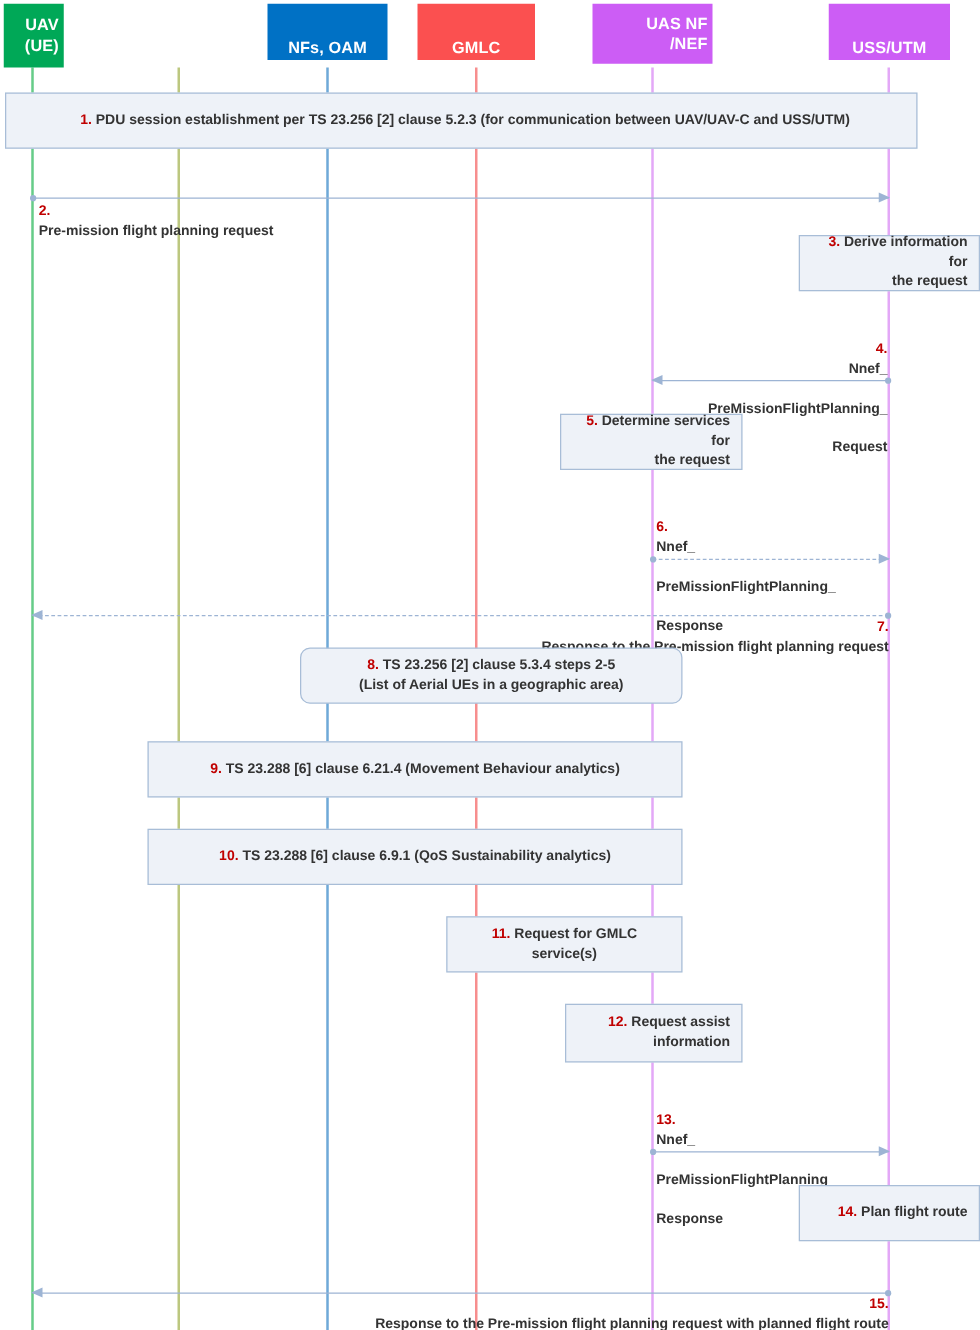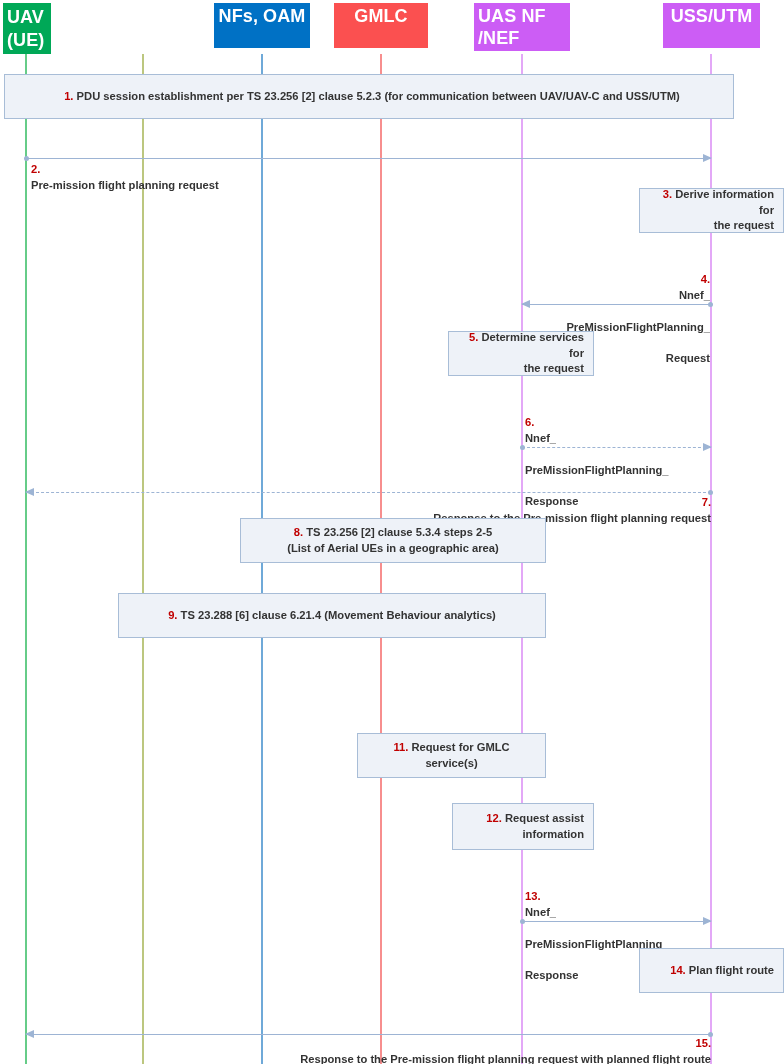--- a/index.html
+++ b/index.html
@@ -17,25 +17,25 @@
     height: 1064px;
     background: #ffffff;
     overflow: hidden;
   }
 
   
   .actor-box {
     position: absolute;
     box-sizing: border-box;
     display: flex;
-    align-items: flex-start;
+    align-items: flex-end;
     justify-content: center;
     text-align: center;
     color: #ffffff;
-    font-size: 18px;
+    font-size: 13px;
     font-weight: bold;
     line-height: 1.25;
     letter-spacing: 0.1px;
     padding: 2px 4px;
   }
   .actor-box span { display: block; }
 
   
   .lifeline {
     position: absolute;
@@ -218,35 +218,41 @@
   <div class="msg-label lbl-right" style="left:300px; top:479px; width:411px;">
     <span class="step-num">7.</span>
     <span>Response to the Pre-mission flight planning request</span>
   </div>
   <div class="msg" style="left:26px; top:492px; width:685px;">
     <div class="msg-line dashed"></div>
     <div class="msg-dot at-right"></div>
     <div class="arrow-head left"></div>
   </div>
 
-  <div class="note-box" style="left:240px; top:518px; width:306px; height:45px;">
+  <div class="note-box" style="left:240px; top:518px; width:306px; height:45px;border-radius:8px;">
     <div class="note-text align-center">
       <span class="step-num">8.</span>
       <span>TS 23.256 [2] clause 5.3.4 steps 2-5</span><br>
       <span>(List of Aerial UEs in a geographic area)</span>
     </div>
   </div>
 
   <div class="note-box" style="left:118px; top:593px; width:428px; height:45px;">
     <div class="note-text align-center">
       <span class="step-num">9.</span>
       <span>TS 23.288 [6] clause 6.21.4 (Movement Behaviour analytics)</span>
     </div>
   </div>
 
+  <div class="note-box" style="left:118px; top:663px; width:428px; height:45px;">
+    <div class="note-text align-center">
+      <span class="step-num">10.</span>
+      <span>TS 23.288 [6] clause 6.9.1 (QoS Sustainability analytics)</span>
+    </div>
+  </div>
 
   <div class="note-box" style="left:357px; top:733px; width:189px; height:45px;">
     <div class="note-text align-center">
       <span class="step-num">11.</span>
       <span>Request for GMLC service(s)</span>
     </div>
   </div>
 
   <div class="note-box" style="left:452px; top:803px; width:142px; height:47px;">
     <div class="note-text align-right">

